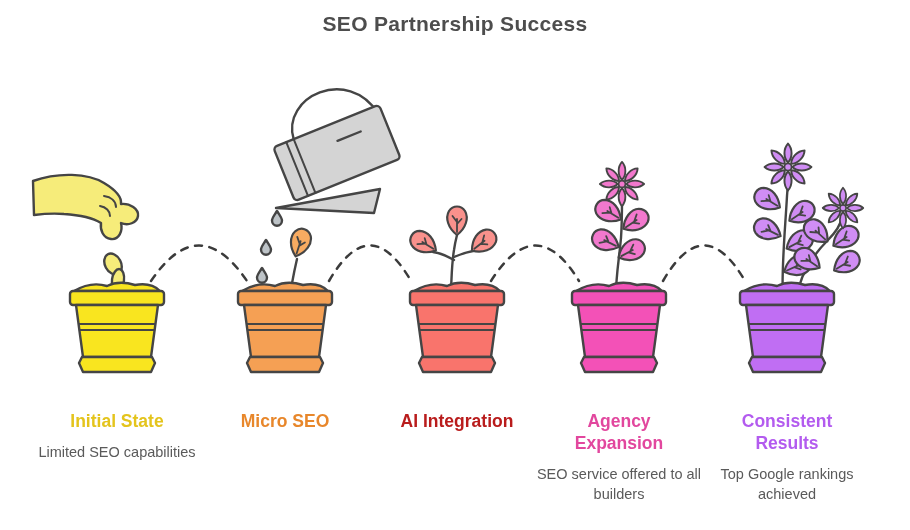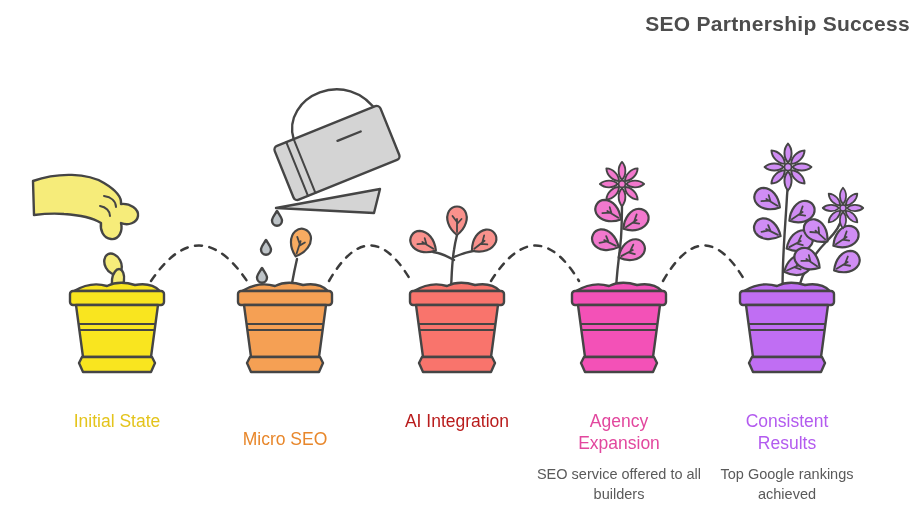--- a/index.html
+++ b/index.html
@@ -3,35 +3,35 @@
 <meta charset="utf-8">
 <style>
   *{margin:0;padding:0;box-sizing:border-box}
   html,body{background:#fff}
   body{font-family:"Liberation Sans",sans-serif}
   .canvas{position:relative;width:910px;height:530px;background:#ffffff;overflow:hidden}
   .page-title{position:absolute;top:12px;left:0;width:100%;text-align:center;
               font-size:21px;font-weight:bold;letter-spacing:.3px}
   .scene{position:absolute;left:0;top:0;width:910px;height:530px}
   .stage-label{position:absolute;top:411px;width:170px;text-align:center}
-  .stage-label h3{font-size:17.5px;font-weight:normal;line-height:1.25;margin-bottom:9px}
+  .stage-label h3{font-size:17.5px;font-weight:bold;line-height:1.25;margin-bottom:9px}
   .stage-label.narrow h3{max-width:122px;margin-left:auto;margin-right:auto}
   .stage-label p{font-size:14.5px;line-height:1.4}
   .pot-fill{fill:var(--pot)}
   .sh{stroke:#454545;stroke-width:2.4;stroke-linecap:round;stroke-linejoin:round}
   .ln{fill:none;stroke:#454545;stroke-width:2.4;stroke-linecap:round;stroke-linejoin:round}
   .thin{stroke-width:2}
   .arc{fill:none;stroke:#3b3b3b;stroke-width:2.5;stroke-dasharray:7 7.5;stroke-linecap:round}
 </style>
 </head>
 <body>
 
 <div class="canvas">
 
-  <h1 class="page-title" style="color: rgb(77, 77, 77); text-align: right;">SEO Partnership Success</h1>
+  <h1 class="page-title" style="color: rgb(77, 77, 77);">SEO Partnership Success</h1>
 
   <svg class="scene" viewBox="0 0 910 530">
     <defs>
       <g id="leaf">
         <path d="M0,14 C-9,7 -12,-3 -8,-10 C-4,-16 4,-16 8,-10 C12,-3 9,7 0,14 Z" style="fill:var(--leaf);stroke:#454545;stroke-width:2.2;stroke-linejoin:round"></path>
         <path d="M0,11 L0,-2 M0,1 L-4.5,-5 M0,3 L4.5,-2" style="fill:none;stroke:#454545;stroke-width:1.8;stroke-linecap:round"></path>
       </g>
       <path id="petal" d="M0,-5 C5,-10 5.5,-20 0,-26 C-5.5,-20 -5,-10 0,-5 Z" style="fill:var(--leaf);stroke:#454545;stroke-width:2.2;stroke-linejoin:round"></path>
       <g id="flower">
         <use href="#petal"></use>
@@ -130,23 +130,24 @@
         <use href="#leaf" transform="translate(846,263) rotate(58)"></use>
         <use href="#flower" transform="translate(788,167) scale(0.9)"></use>
         <use href="#flower" transform="translate(843,208) scale(0.78)"></use>
       </g>
       <use href="#pot" transform="translate(727,278)"></use>
     </g>
   </svg>
 
   <div class="stage-label" style="left:32px">
     <h3 style="color: rgb(228, 196, 28);">Initial State</h3>
+    <p style="color: rgb(90, 90, 90);">Limited SEO capabilities</p>
   </div>
   <div class="stage-label" style="left:200px">
-    <h3 style="color: rgb(232, 135, 43); margin-top: 18px;">Micro SEO</h3>
+    <h3 style="color: rgb(232, 135, 43);">Micro SEO</h3>
   </div>
   <div class="stage-label" style="left:372px">
     <h3 style="color: #b91c1c;">AI Integration</h3>
   </div>
   <div class="stage-label narrow" style="left:702px">
     <h3 style="color: rgb(179, 91, 239);">Consistent Results</h3>
     <p style="color: rgb(90, 90, 90);">Top Google rankings achieved</p>
   </div>
   <div class="stage-label narrow" style="left:534px">
     <h3 style="color: rgb(226, 71, 158);">Agency Expansion</h3>

